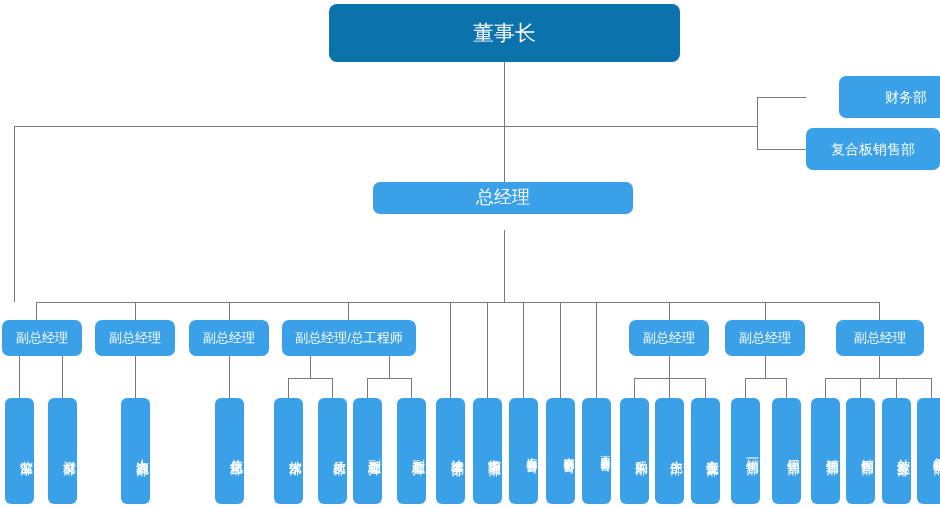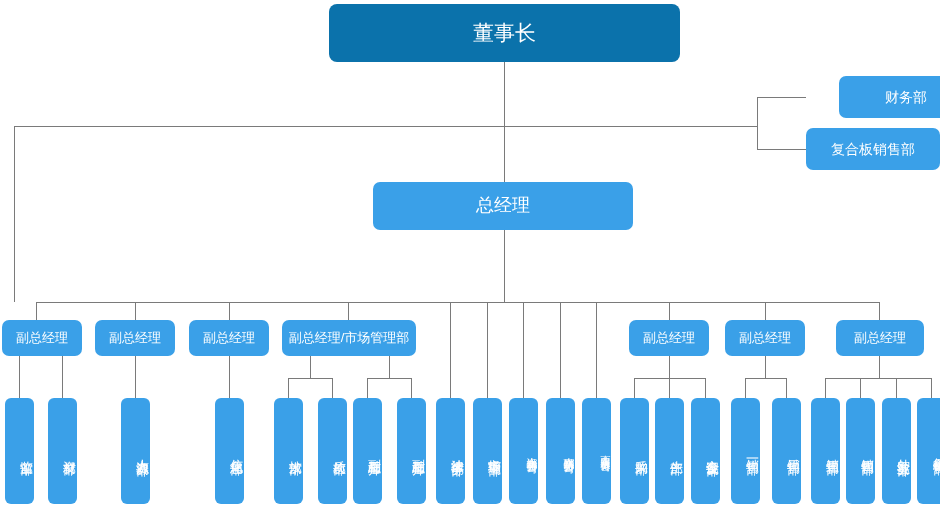--- a/index.html
+++ b/index.html
@@ -119,35 +119,35 @@
   </div>
 
   <div class="node" style="left:806px;top:76px;width:134px;height:42px;font-size:14px;margin-left:33px;">
     <span class="lbl">财务部</span>
   </div>
 
   <div class="node" style="left:806px;top:128px;width:134px;height:42px;font-size:14px;">
     <span class="lbl">复合板销售部</span>
   </div>
 
-  <div class="node" style="left:373px;top:182px;width:260px;height:48px;font-size:18px;">
+  <div class="node" style="left:373px;top:182px;width:260px;height:32px;font-size:18px;">
     <span class="lbl">总经理</span>
   </div>
 
   <div class="node" style="left:2px;top:320px;width:80px;height:36px;font-size:13px;">
     <span class="lbl">副总经理</span>
   </div>
   <div class="node" style="left:95px;top:320px;width:80px;height:36px;font-size:13px;">
     <span class="lbl">副总经理</span>
   </div>
   <div class="node" style="left:189px;top:320px;width:80px;height:36px;font-size:13px;">
     <span class="lbl">副总经理</span>
   </div>
   <div class="node" style="left:282px;top:320px;width:134px;height:36px;font-size:13px;">
-    <span class="lbl">副总经理/市场管理部</span>
+    <span class="lbl">副总经理/总工程师</span>
   </div>
   <div class="node" style="left:629px;top:320px;width:80px;height:36px;font-size:13px;">
     <span class="lbl">副总经理</span>
   </div>
   <div class="node" style="left:725px;top:320px;width:80px;height:36px;font-size:13px;">
     <span class="lbl">副总经理</span>
   </div>
   <div class="node" style="left:836px;top:320px;width:88px;height:36px;font-size:13px;">
     <span class="lbl">副总经理</span>
   </div>

